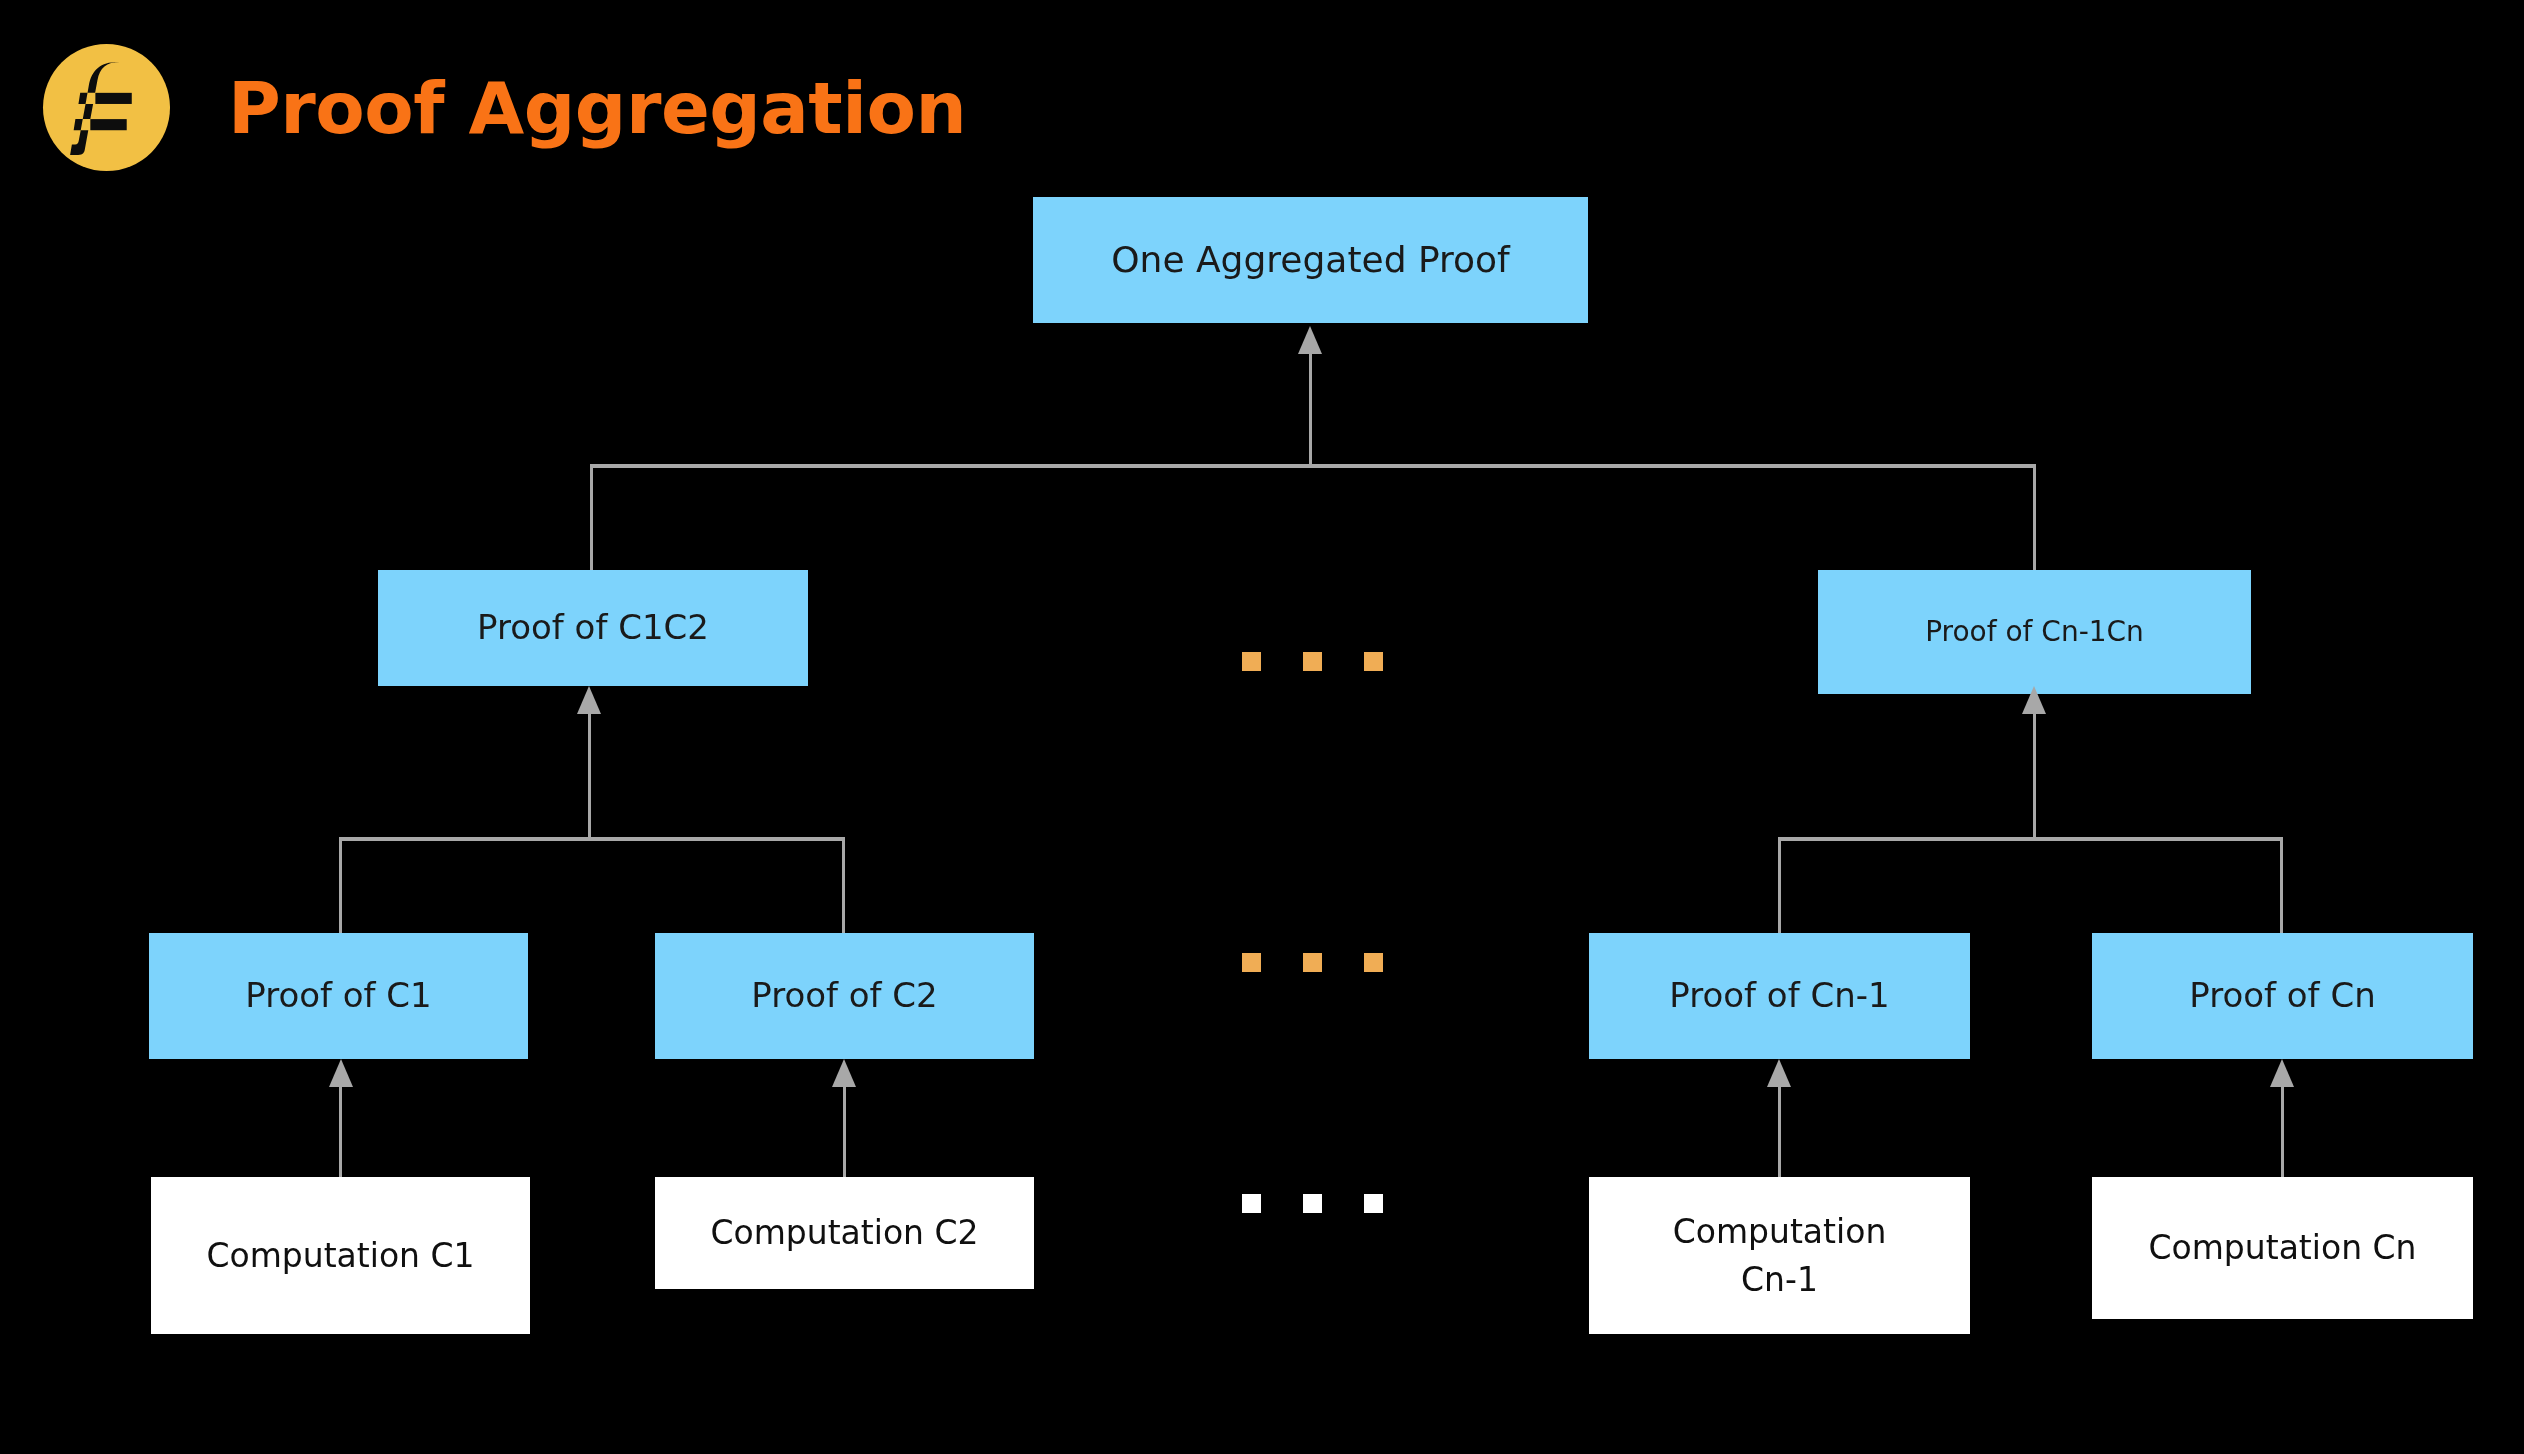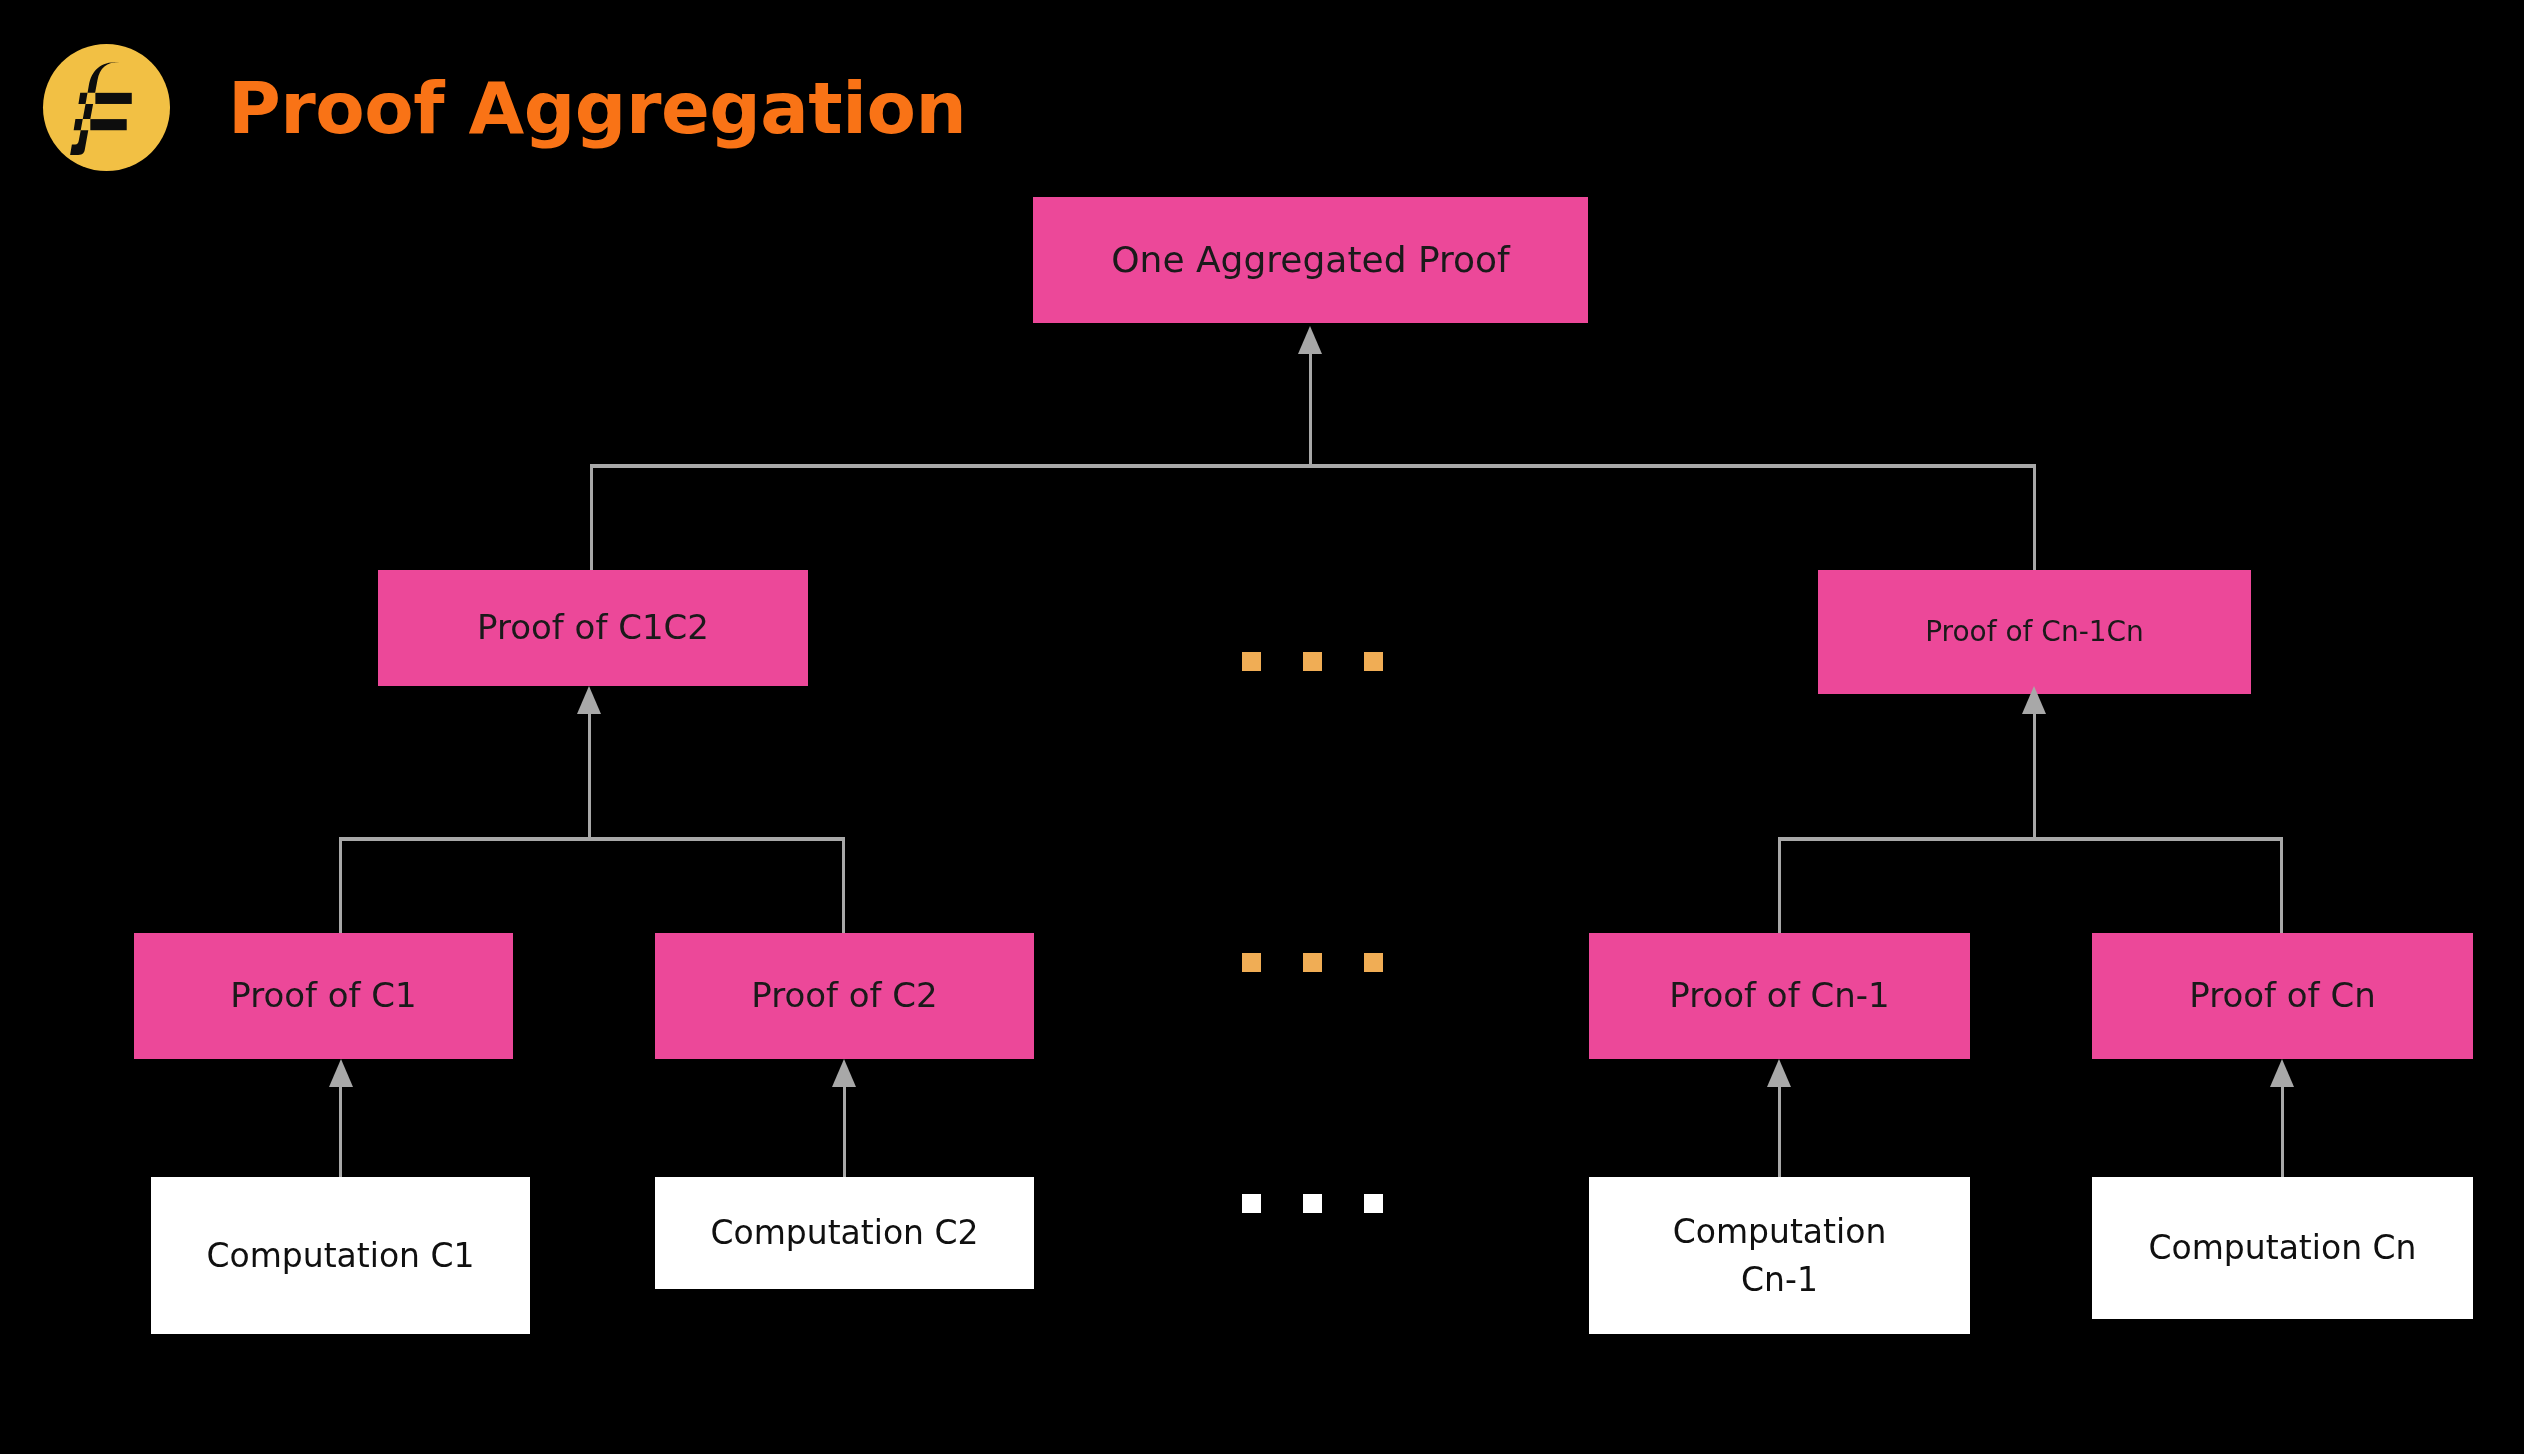--- a/index.html
+++ b/index.html
@@ -64,21 +64,21 @@
     position: absolute;
     box-sizing: border-box;
     display: flex;
     align-items: center;
     justify-content: center;
     text-align: center;
     line-height: 1.45;
     font-family: "DejaVu Sans", "Liberation Sans", sans-serif;
   }
   .node-yellow {
-    background: #ec4899;
+    background: #7dd3fc;
     color: #1A1A1A;
   }
   .node-white {
     background: #FFFFFF;
     color: #101010;
   }
   .node-label {
     display: block;
     padding: 0 10px;
     white-space: pre-line;
@@ -170,21 +170,21 @@
   <div class="arrow-up" style="left:2022px; top:686px;"></div>
 
   <div class="edge-h" style="left:339px; top:837px; width:505px;"></div>
   <div class="edge-v" style="left:339px; top:837px; width:2.5px; height:98px;"></div>
   <div class="edge-v" style="left:842px; top:837px; width:2.5px; height:98px;"></div>
 
   <div class="edge-h" style="left:1778px; top:837px; width:505px;"></div>
   <div class="edge-v" style="left:1778px; top:837px; width:2.5px; height:98px;"></div>
   <div class="edge-v" style="left:2280px; top:837px; width:2.5px; height:98px;"></div>
 
-  <div class="node node-yellow" style="left:134px; top:933px; width:379px; height:126px; font-size:34px;">
+  <div class="node node-yellow" style="left:149px; top:933px; width:379px; height:126px; font-size:34px;">
     <span class="node-label">Proof of C1</span>
   </div>
 
   <div class="node node-yellow" style="left:655px; top:933px; width:379px; height:126px; font-size:34px;">
     <span class="node-label">Proof of C2</span>
   </div>
 
   <div class="node node-yellow" style="left:1589px; top:933px; width:381px; height:126px; font-size:34px;">
     <span class="node-label">Proof of Cn-1</span>
   </div>

